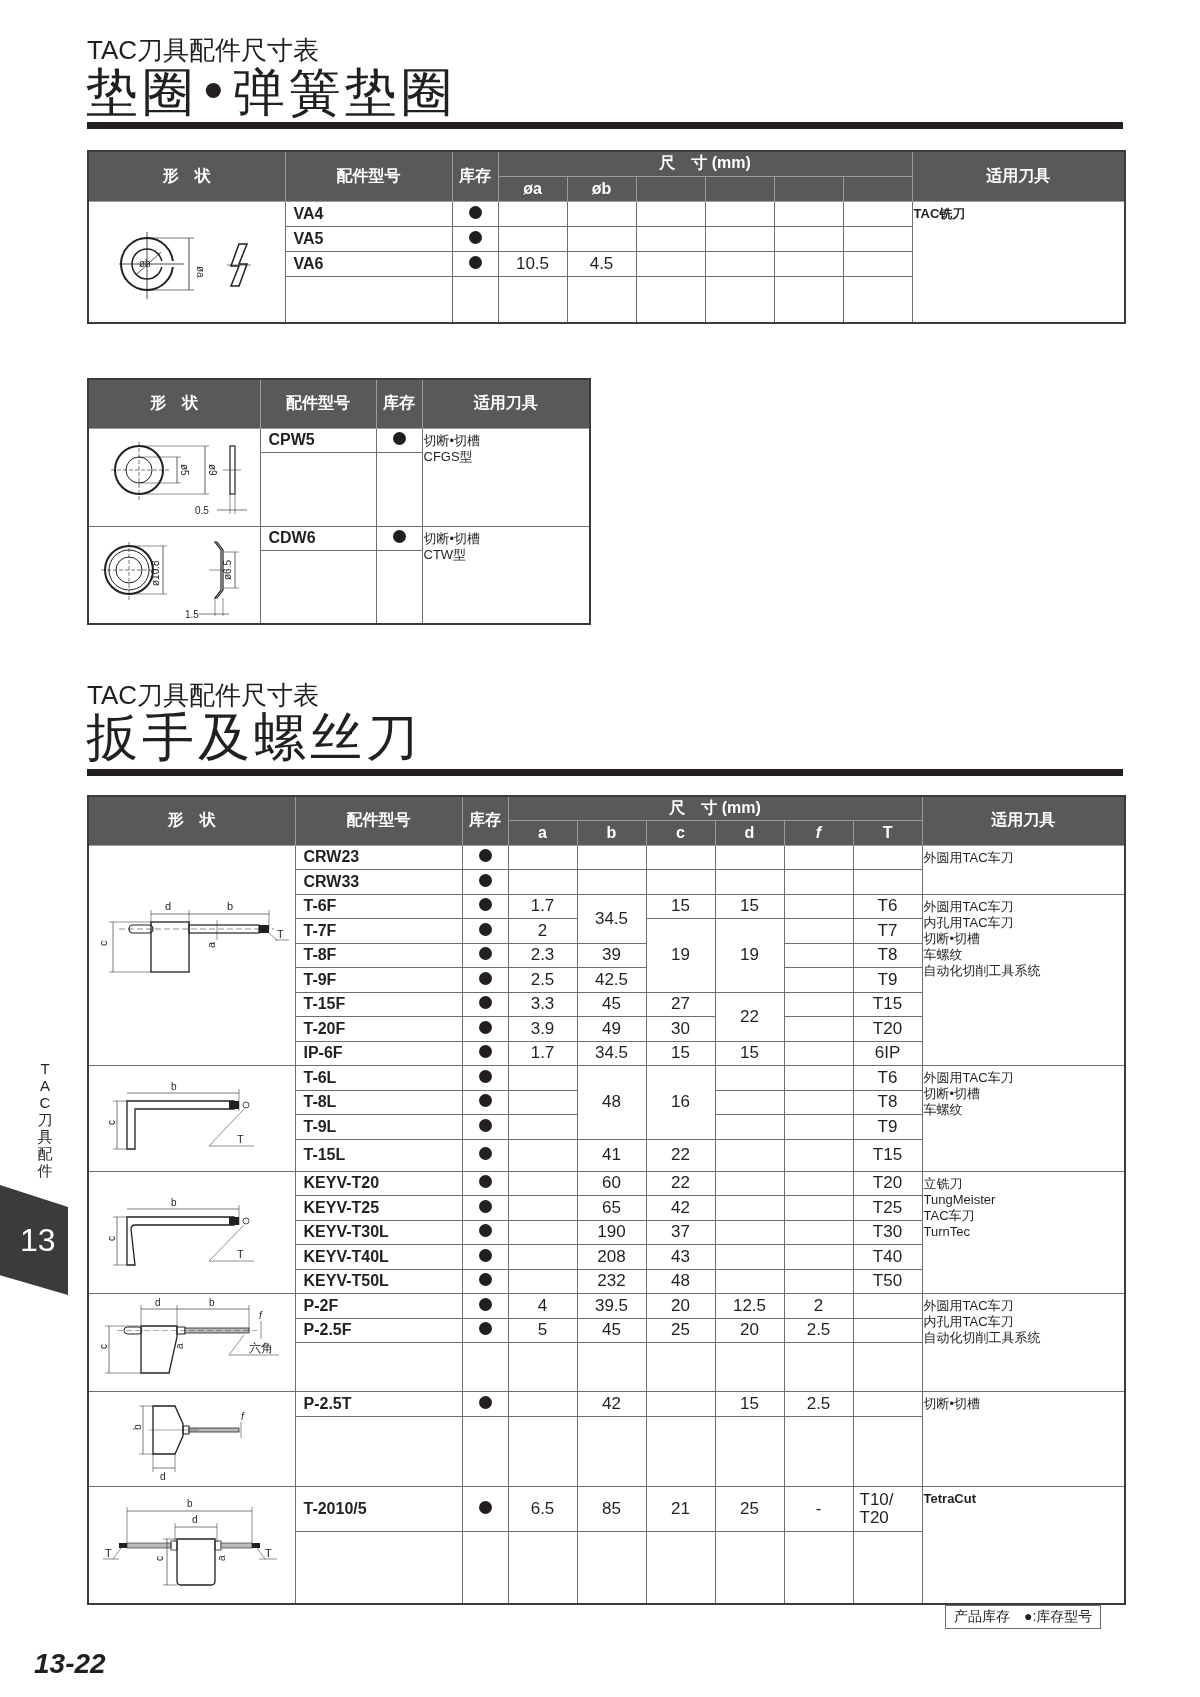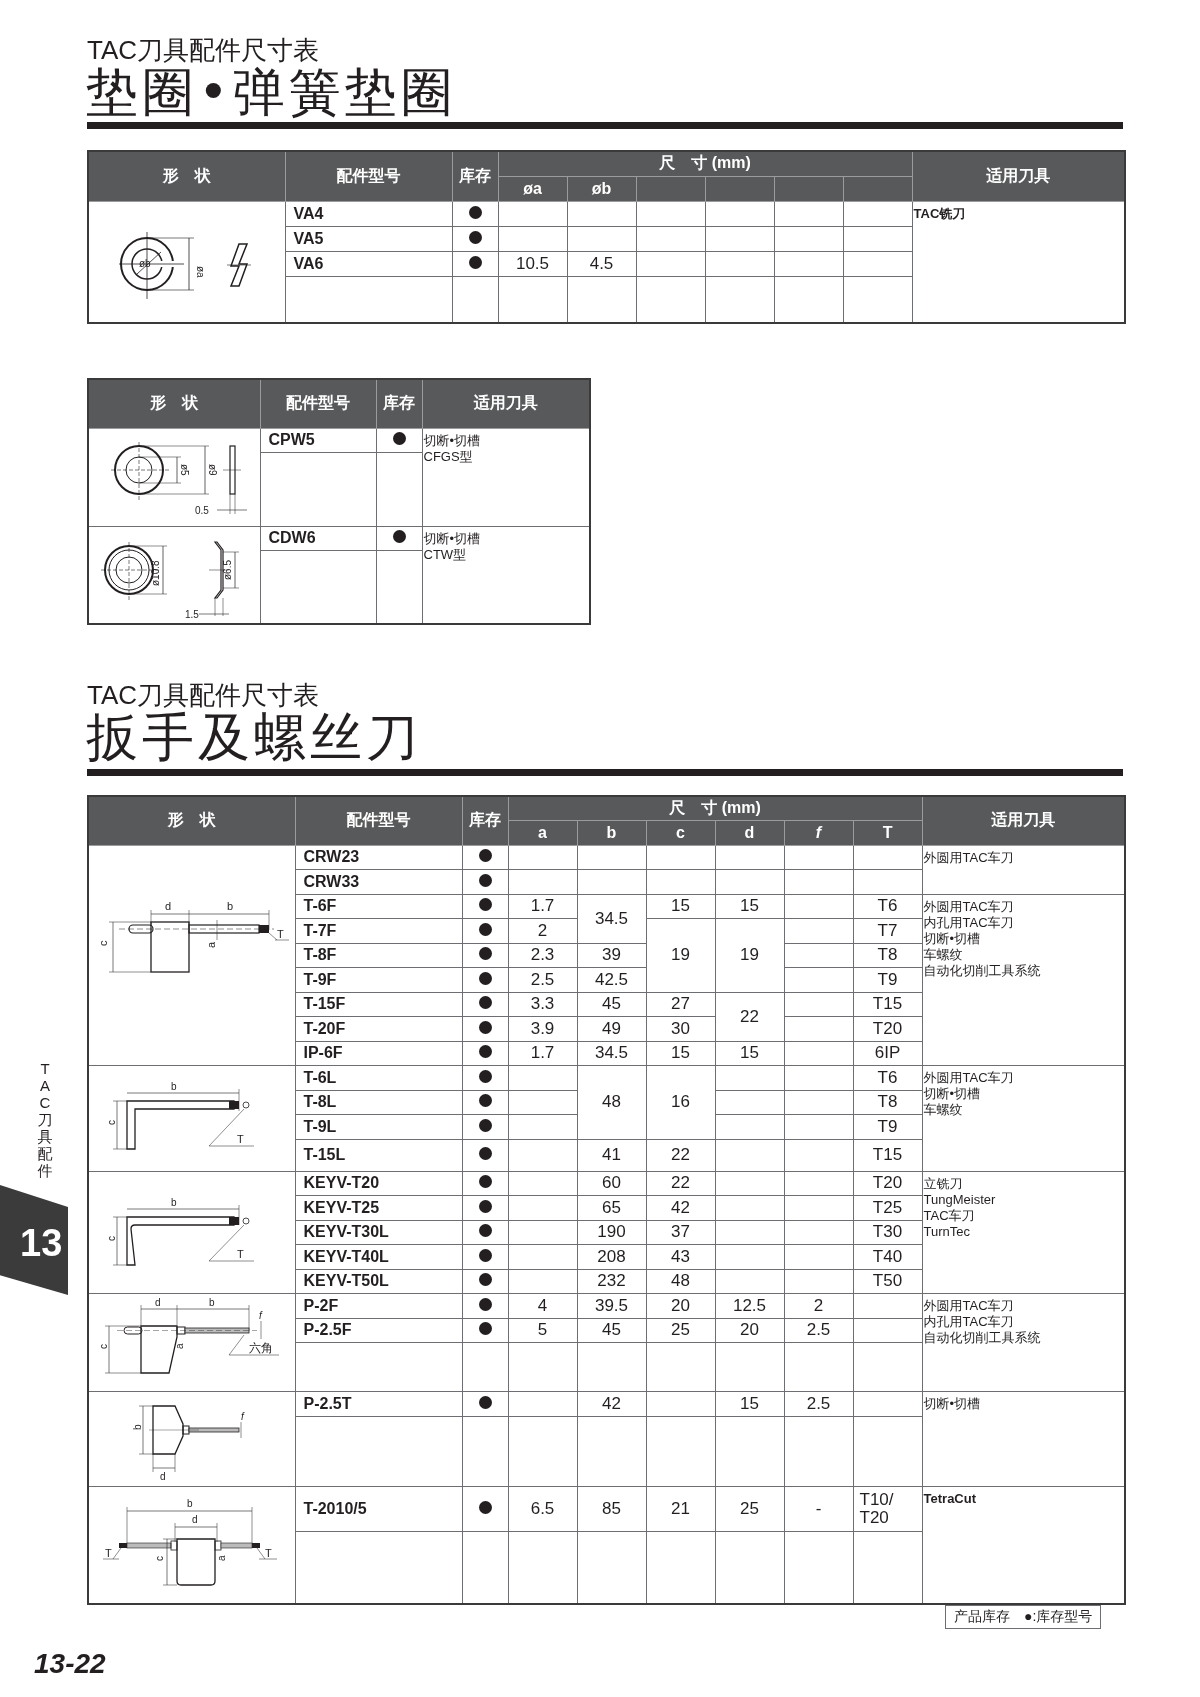--- a/index.html
+++ b/index.html
@@ -11,21 +11,21 @@
   table{border-collapse:collapse;table-layout:fixed;position:absolute}
   td,th{border:1.5px solid #6d6e71;font-size:17px;text-align:center;vertical-align:middle;padding:0;overflow:hidden}
   th{background:#58595b;color:#fff;font-weight:bold;border-color:#9a9b9d;font-size:16px}
   th.sub{height:25px}
   .outer{border:2px solid #3a3a3a}
   td.model{text-align:left;padding-left:8px;font-weight:bold;font-size:16px}
   td.app{text-align:left;vertical-align:top;padding:4px 1px;font-size:13px;line-height:16px}
   td.shape{background:#fff}
   .dot{display:inline-block;width:13px;height:13px;border-radius:50%;background:#231f20}
   .side-tab{position:absolute;left:0;top:1185px;width:68px;height:110px;background:#3b3b3b;clip-path:polygon(0 0,100% 20%,100% 100%,0 82%)}
-  .side-num{position:absolute;left:20px;top:1222px;color:#fff;font-weight:bold;font-size:38px}
+  .side-num{position:absolute;left:20px;top:1222px;color:#fff;font-weight:normal;font-size:32px}
   .side-vert{position:absolute;left:36px;top:1060px;width:18px;font-size:15px;line-height:17px;text-align:center;color:#231f20}
   .legend{position:absolute;left:945px;top:1605px;border:1.5px solid #6d6e71;padding:2px 8px;font-size:14px}
   .pagenum{position:absolute;left:34px;top:1648px;font-size:28px;font-weight:bold;font-style:italic}
   svg{display:block}
 </style>
 </head>
 <body>
 
 <div class="abs subtitle" style="left:87px;top:33px">TAC刀具配件尺寸表</div>
 <div class="abs title" style="left:86px;top:58px">垫圈•弹簧垫圈</div>

